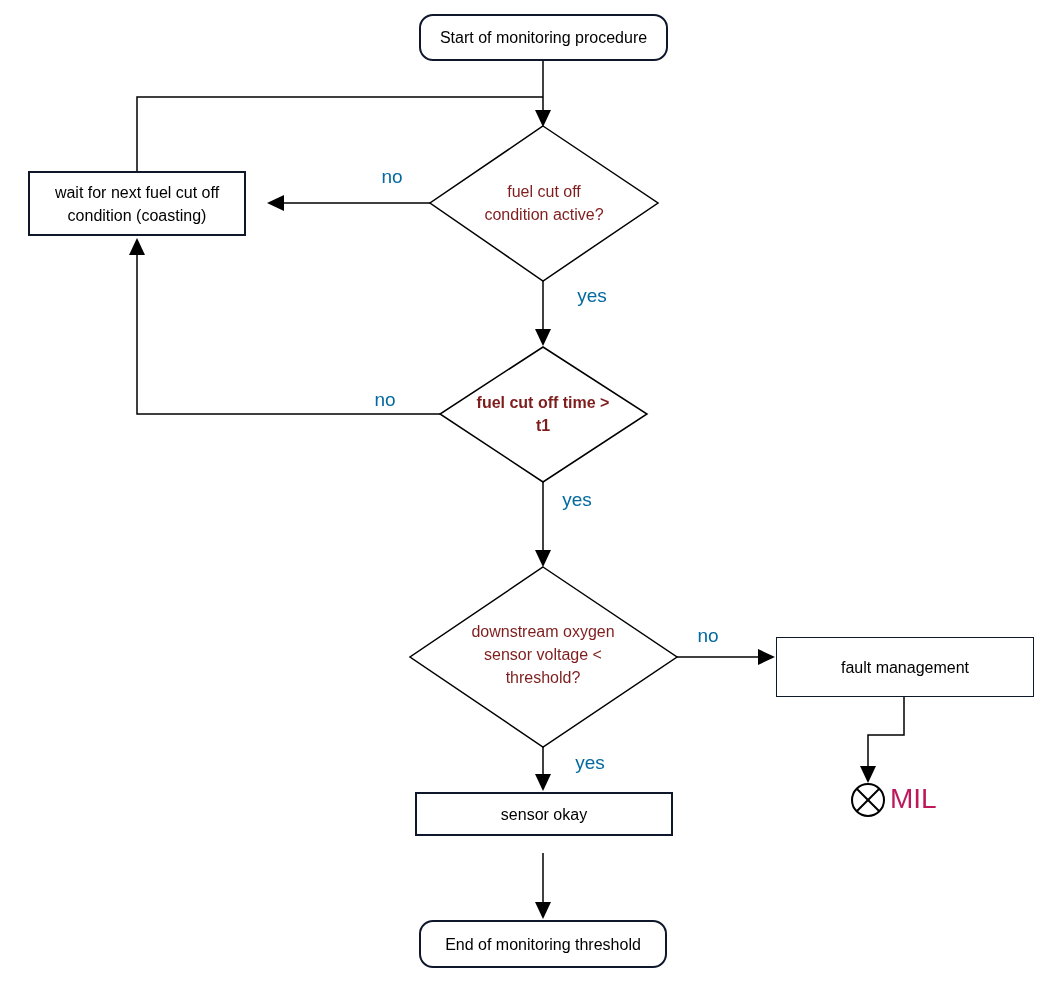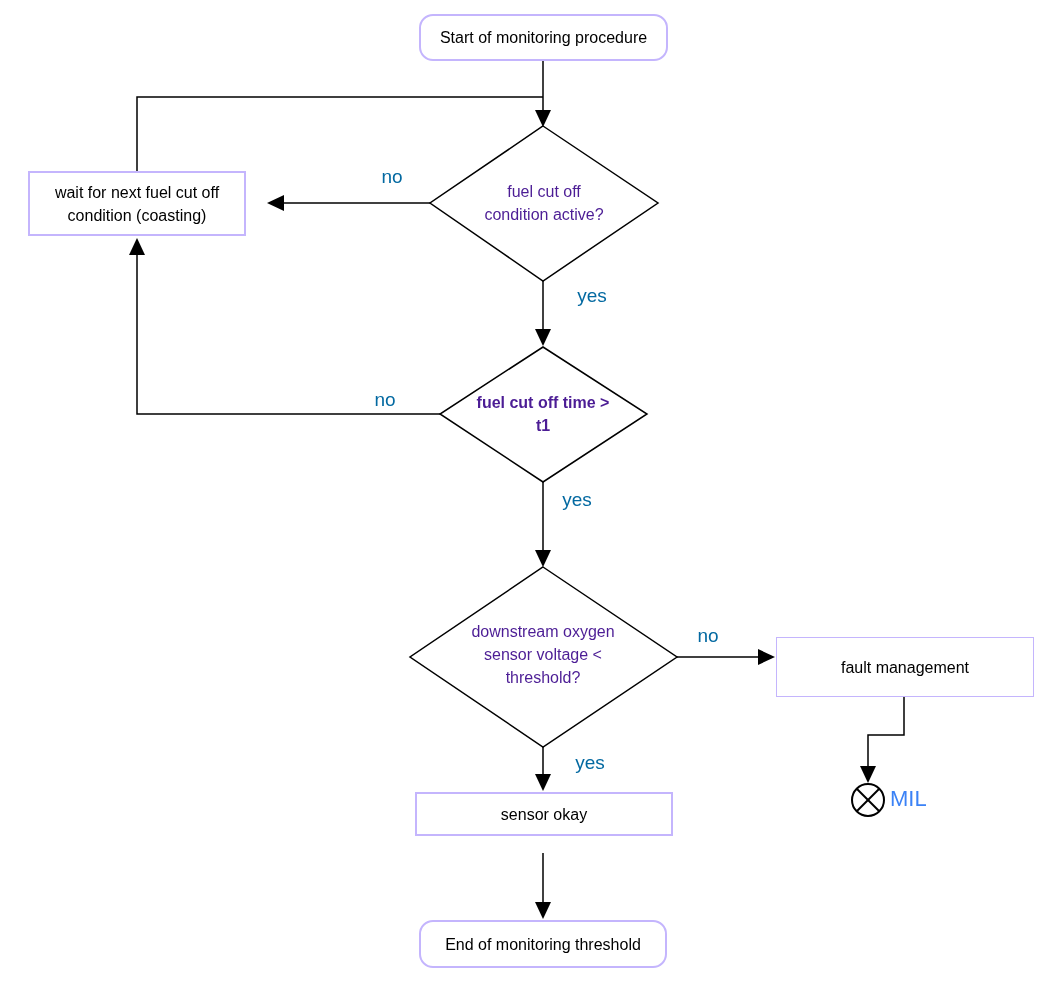--- a/index.html
+++ b/index.html
@@ -26,53 +26,53 @@
     box-sizing: border-box;
     display: flex;
     align-items: center;
     justify-content: center;
     text-align: center;
     white-space: pre-line;
     font-size: 16px;
     line-height: 23px;
     color: #000000;
     background: #ffffff;
-    border: 2px solid #c4b5fd;
+    border: 2px solid #0f172a;
   }
   .node.terminal {
     border-radius: 14px;
   }
   .node.thin {
     border-width: 1px;
   }
   .dtext {
     position: absolute;
     display: flex;
     align-items: center;
     justify-content: center;
     text-align: center;
     white-space: pre-line;
     font-size: 16px;
     line-height: 23px;
-    color: #4c1d95;
+    color: #7f1d1d;
     background: transparent;
   }
   .edge-label {
     position: absolute;
     transform: translate(-50%, -50%);
     font-size: 19px;
     line-height: 20px;
     color: #0369a1;
     white-space: nowrap;
   }
   .mil-label {
     position: absolute;
     transform: translateY(-50%);
-    font-size: 22px;
-    color: #3b82f6;
+    font-size: 28px;
+    color: #be185d;
     white-space: nowrap;
   }
 </style>
 </head>
 <body>
 
 <div class="canvas">
 
   <svg width="1056" height="982" viewBox="0 0 1056 982">
     <g stroke="#000000" stroke-width="1.5" fill="none">

